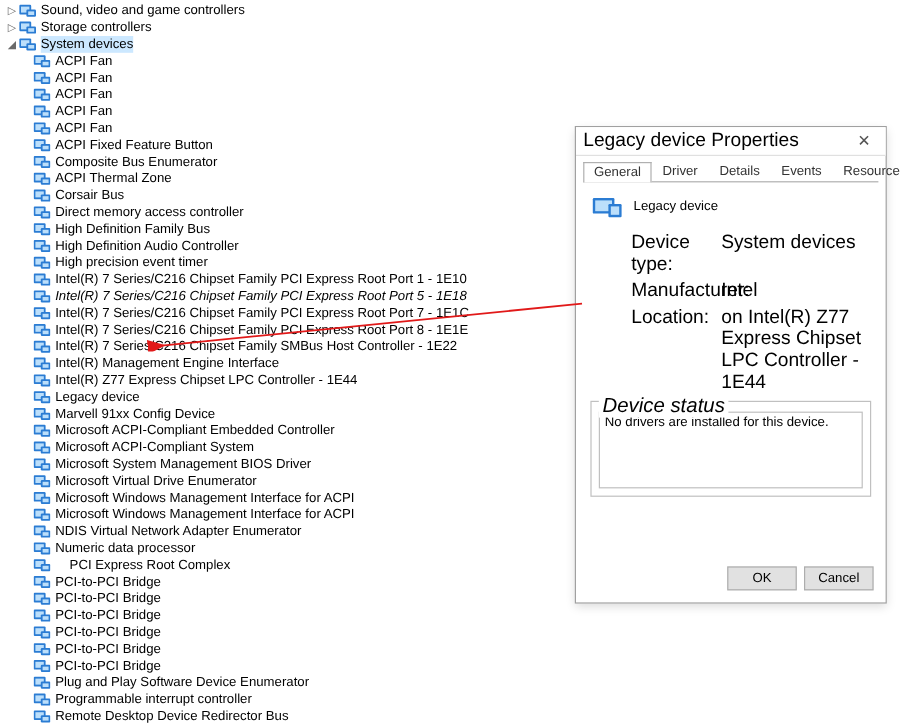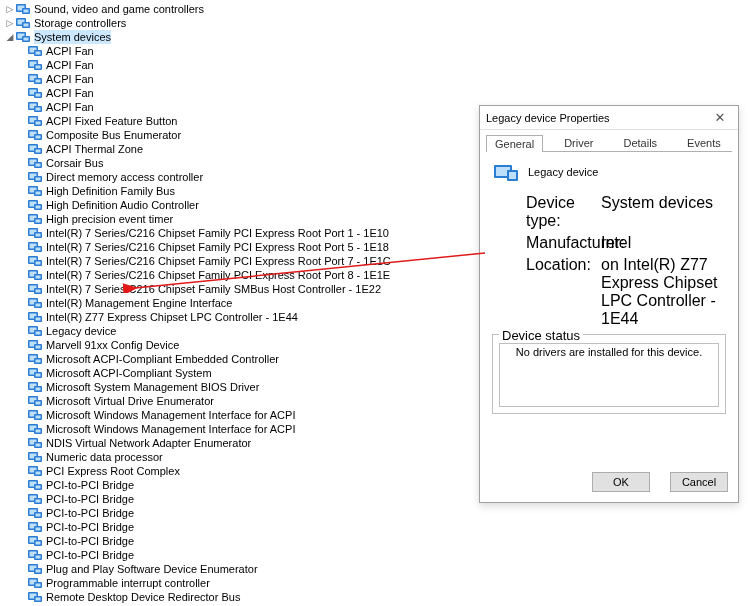--- a/index.html
+++ b/index.html
@@ -45,26 +45,26 @@
     box-shadow: 0 3px 8px rgba(0,0,0,0.15);
     font-size: 11px;
   }
   .titlebar {
     height: 24px;
     display: flex; align-items: center;
     padding: 0 6px;
     border-bottom: 1px solid #e0e0e0;
     background: #fff;
   }
-  .titlebar-text { flex: 1; font-size: 11px; }
+  .titlebar-text { flex: 1; font-size: 16px; }
   .close-x { width: 24px; text-align: center; color: #555; font-size: 13px; }
   .tabstrip {
     display: flex; align-items: flex-end;
     padding: 4px 6px 0 6px;
-    gap: 12px;
+    gap: 0;
   }
   .tab {
     padding: 2px 8px;
     font-size: 11px;
     border: 1px solid transparent;
     border-bottom: none;
     color: #333;
   }
   .tab.active {
     border-color: #b0b0b0;
@@ -84,33 +84,33 @@
   .info-v { flex:1; }
   .groupbox {
     border: 1px solid #c0c0c0;
     margin-top: 6px;
     position: relative;
     padding: 8px 6px 6px 6px;
   }
   .groupbox-title {
     position: absolute; top: -7px; left: 6px;
     background: #fff; padding: 0 3px;
-    font-size: 13px;
+    font-size: 17px;
+    font-style: italic;
   }
   .status-box {
     border: 1px solid #c0c0c0;
     height: 64px;
     padding: 2px 4px;
     font-size: 11px;
     overflow-y: scroll;
     background: #fff;
-    text-align: center;
   }
   .btnbar {
-    display:flex; justify-content:flex-end; gap:20px;
+    display:flex; justify-content:flex-end; gap:6px;
     padding: 8px 10px 10px 0;
     margin-top: 44px;
   }
   .btn {
     min-width: 58px; height: 20px;
     border: 1px solid #adadad;
     background: #e1e1e1;
     font-size: 11px;
     display:flex; align-items:center; justify-content:center;
   }
@@ -312,21 +312,21 @@
         <span class="dev-icon">
           <svg width="14" height="12">
             <rect x="0" y="1" width="10" height="8" rx="1" fill="#2b7cd3"></rect>
             <rect x="1.5" y="2.5" width="7" height="5" fill="#bcdffb"></rect>
             <rect x="6" y="5" width="8" height="6" rx="1" fill="#2b7cd3"></rect>
             <rect x="7.5" y="6.5" width="5" height="3" fill="#bcdffb"></rect>
           </svg>
         </span>
         <span class="lbl">Intel(R) 7 Series/C216 Chipset Family PCI Express Root Port 1 - 1E10</span>
       </div>
-      <div class="tree-row" style="padding-left: 26px;">
+      <div class="tree-row" style="padding-left: 26px; font-style: italic;">
         <span class="dev-icon">
           <svg width="14" height="12">
             <rect x="0" y="1" width="10" height="8" rx="1" fill="#2b7cd3"></rect>
             <rect x="1.5" y="2.5" width="7" height="5" fill="#bcdffb"></rect>
             <rect x="6" y="5" width="8" height="6" rx="1" fill="#2b7cd3"></rect>
             <rect x="7.5" y="6.5" width="5" height="3" fill="#bcdffb"></rect>
           </svg>
         </span>
         <span class="lbl">Intel(R) 7 Series/C216 Chipset Family PCI Express Root Port 5 - 1E18</span>
       </div>
@@ -488,21 +488,21 @@
         <span class="dev-icon">
           <svg width="14" height="12">
             <rect x="0" y="1" width="10" height="8" rx="1" fill="#2b7cd3"></rect>
             <rect x="1.5" y="2.5" width="7" height="5" fill="#bcdffb"></rect>
             <rect x="6" y="5" width="8" height="6" rx="1" fill="#2b7cd3"></rect>
             <rect x="7.5" y="6.5" width="5" height="3" fill="#bcdffb"></rect>
           </svg>
         </span>
         <span class="lbl">Numeric data processor</span>
       </div>
-      <div class="tree-row" style="padding-left: 26px;">
+      <div class="tree-row" style="padding-left: 26px; gap: 12px;">
         <span class="dev-icon">
           <svg width="14" height="12">
             <rect x="0" y="1" width="10" height="8" rx="1" fill="#2b7cd3"></rect>
             <rect x="1.5" y="2.5" width="7" height="5" fill="#bcdffb"></rect>
             <rect x="6" y="5" width="8" height="6" rx="1" fill="#2b7cd3"></rect>
             <rect x="7.5" y="6.5" width="5" height="3" fill="#bcdffb"></rect>
           </svg>
         </span>
         <span class="lbl">PCI Express Root Complex</span>
       </div>

